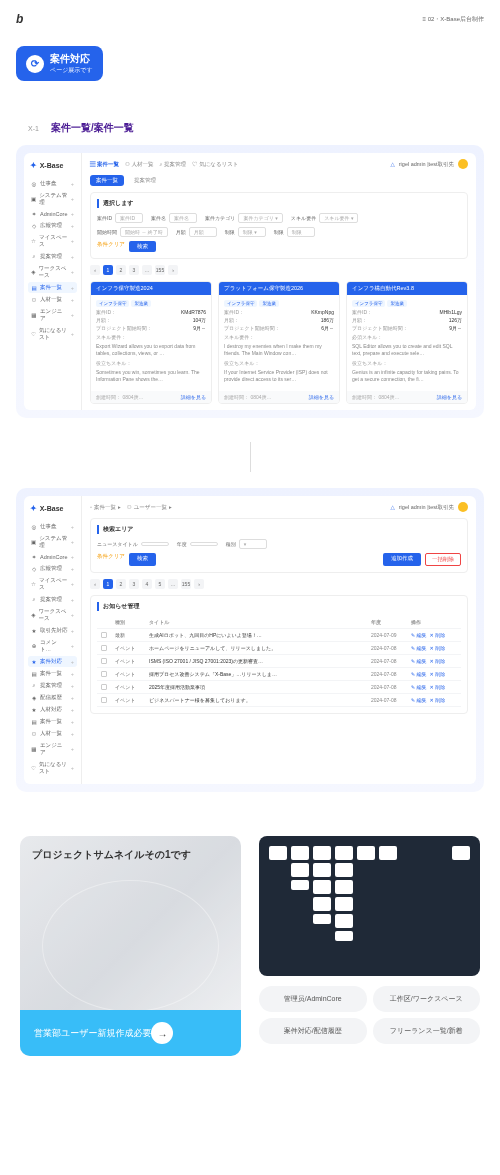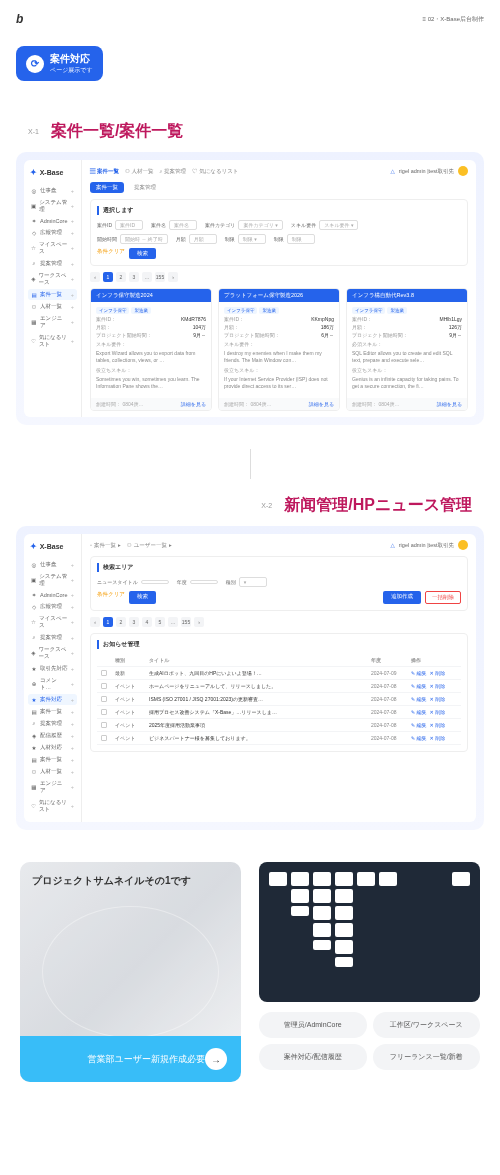--- a/index.html
+++ b/index.html
@@ -8,21 +8,21 @@
 .topbar{display:flex;justify-content:space-between;align-items:center;margin-bottom:20px}
 .logo-b{font-weight:900;font-size:12px;font-style:italic}
 .topright{font-size:6px;color:#666}
 .badge-icon{display:inline-flex;align-items:center;background:#2563eb;border-radius:8px;padding:6px 10px;gap:6px;margin-bottom:28px}
 .badge-circle{width:18px;height:18px;border-radius:50%;background:#fff;display:flex;align-items:center;justify-content:center;color:#2563eb;font-weight:bold;font-size:10px}
 .badge-text{display:flex;flex-direction:column;color:#fff}
 .badge-title{font-size:10px;font-weight:600}
 .badge-sub{font-size:6px;opacity:.9}
 .section-label{display:flex;align-items:center;gap:12px;margin:12px 0 10px 12px}
 .section-num{font-size:7px;color:#999}
-.section-title{font-size:16px;font-weight:600;color:#be185d}
+.section-title{font-size:10px;font-weight:600;color:#4c1d95}
 .mock{background:linear-gradient(180deg,#eef2ff 0%,#f5f7ff 100%);border-radius:10px;padding:8px;margin-bottom:24px}
 .mock-inner{background:#fff;border-radius:6px;overflow:hidden;display:flex}
 .mock-sidebar{width:58px;padding:6px 4px;border-right:1px solid #eee}
 .sb-brand{display:flex;align-items:center;gap:3px;font-weight:700;font-size:7px;margin-bottom:6px;padding:2px}
 .sb-brand-icon{color:#2563eb;font-size:8px}
 .sb-item{display:flex;align-items:center;gap:3px;padding:2px 3px;color:#666;font-size:5.5px;border-radius:3px;margin-bottom:1px}
 .sb-item.active{background:#eff6ff;color:#2563eb}
 .sb-icon{width:6px;display:inline-block;text-align:center}
 .sb-plus{margin-left:auto;color:#bbb}
 .mock-main{flex:1;padding:6px 8px}
@@ -63,26 +63,26 @@
 .connector{width:1px;height:30px;background:#ddd;margin:0 auto 16px}
 .table{width:100%;font-size:5px}
 .trow{display:grid;grid-template-columns:10px 30px 1fr 36px 46px;gap:4px;padding:3px 4px;align-items:center;border-bottom:1px solid #f3f4f6}
 .trow.head{color:#999;font-weight:600}
 .tcheck{width:6px;height:6px;border:1px solid #ccc;border-radius:1px}
 .tcat{color:#666}
 .ttitle{color:#333}
 .tdate{color:#888}
 .tact{color:#2563eb;display:flex;gap:3px}
 .ta{color:#2563eb}
-.bottom-section{display:grid;grid-template-columns:1fr 1fr;gap:18px;margin-top:24px;padding:8px 4px}
+.bottom-section{display:grid;grid-template-columns:1fr 1fr;gap:18px;margin-top:36px;padding:8px 4px}
 .thumb-card{border-radius:10px;overflow:hidden;background:#f3f4f6;position:relative;height:220px}
 .thumb-title{position:absolute;top:12px;left:12px;right:12px;font-size:10px;font-weight:600;color:#333;z-index:2}
 .thumb-img{position:absolute;inset:0;background:linear-gradient(135deg,#e5e7eb 0%,#d1d5db 50%,#f3f4f6 100%);opacity:.8}
 .thumb-img::after{content:"";position:absolute;inset:20% 10%;border:1px solid rgba(255,255,255,.4);border-radius:50%}
-.thumb-cta{position:absolute;bottom:0;left:0;right:0;background:#38bdf8;color:#fff;padding:12px 14px;display:flex;justify-content:flex-end;align-items:center}
+.thumb-cta{position:absolute;bottom:0;left:0;right:0;background:#38bdf8;color:#fff;padding:12px 14px;display:flex;justify-content:flex-start;align-items:center}
 .cta-text{font-size:9px;line-height:1.4}
 .cta-arrow{width:22px;height:22px;border-radius:50%;background:#fff;color:#333;display:flex;align-items:center;justify-content:center;font-size:10px}
 .right-col{display:flex;flex-direction:column;gap:10px}
 .dark-mock{background:#1f2937;border-radius:8px;padding:10px;height:140px;position:relative;overflow:hidden}
 .dm-grid{display:flex;gap:4px;height:100%}
 .dm-col{display:flex;flex-direction:column;gap:3px}
 .dm-item{background:#fff;border-radius:2px;width:18px;height:14px}
 .dm-item.sm{height:10px}
 .pill-grid{display:grid;grid-template-columns:1fr 1fr;gap:6px}
 .pill{background:#f3f4f6;border-radius:14px;padding:8px;text-align:center;font-size:7px;color:#555}
@@ -324,24 +324,20 @@
       <span class="card-link">詳細を見る</span>
     </div>
             </div>
           </div>
       </div>
     </div>
   </div>
 
   <div class="connector"></div>
 
-  <div class="section-label" style="justify-content:flex-end;margin-right:12px">
-    <span class="section-num">X-2</span>
-    <span class="section-title">新闻管理/HPニュース管理</span>
-  </div>
 
   
   <div class="mock">
     <div class="mock-inner">
       <div class="mock-sidebar">
         <div class="sb-brand">
           <span class="sb-brand-icon">✦</span>
           <span>X-Base</span>
         </div>
         <div id="sb2">

